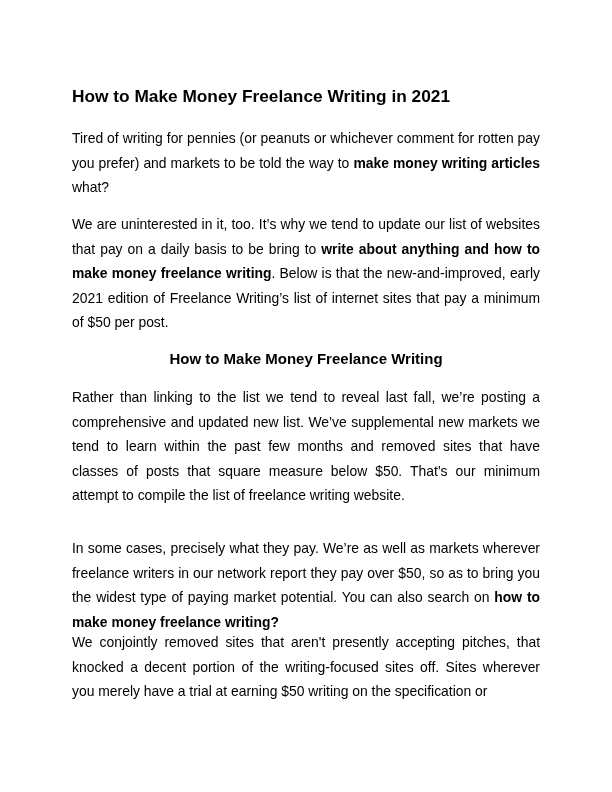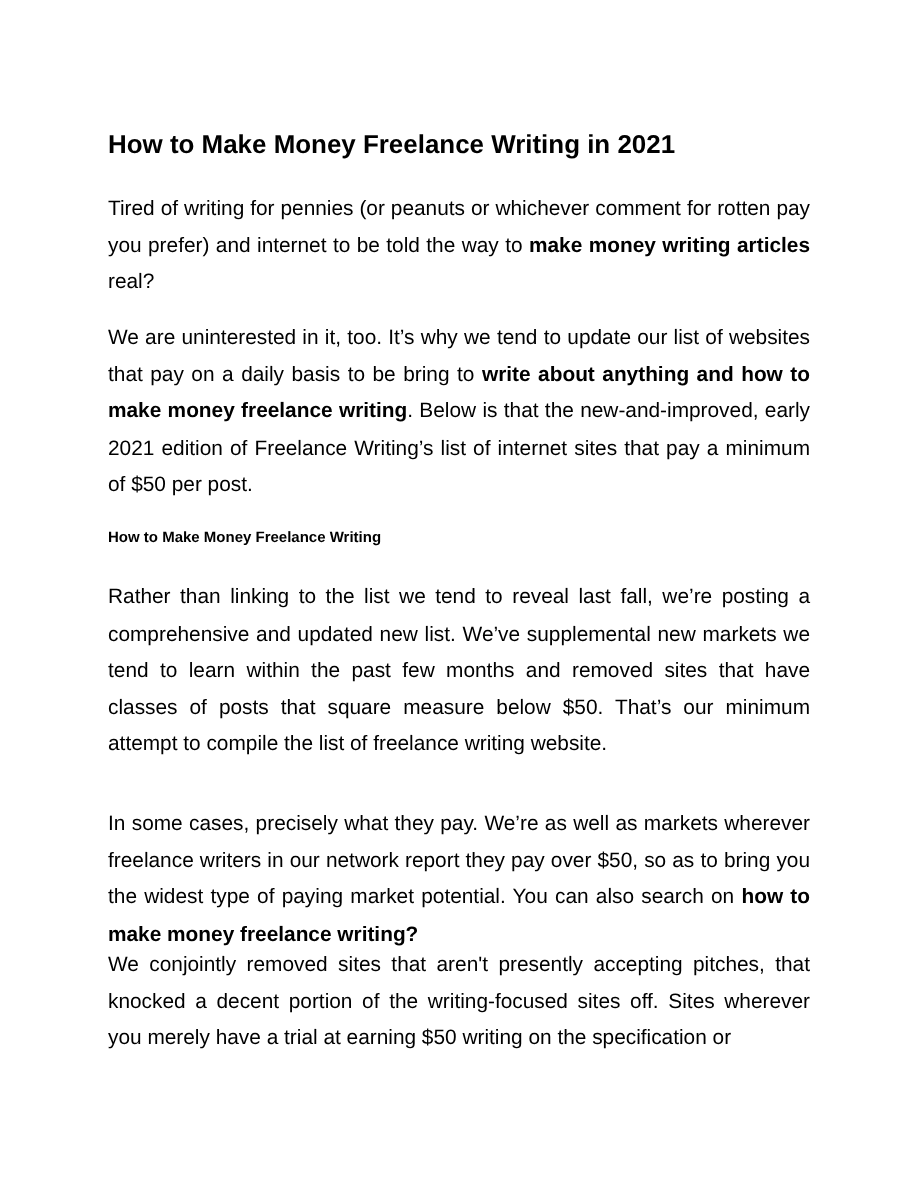--- a/index.html
+++ b/index.html
@@ -11,31 +11,31 @@
     .title {
       position: absolute; left: 0; top: 86px; width: 468px;
       font-weight: bold; font-size: 17.3px; margin: 0;
     }
     .para {
       position: absolute; left: 0; width: 468px; margin: 0;
       font-size: 13.9px; line-height: 24.6px; text-align: justify;
     }
     .subhead {
       position: absolute; left: 0; width: 468px; margin: 0;
-      font-size: 10px; font-weight: bold; line-height: 24.6px;
+      font-size: 15px; font-weight: bold; line-height: 24.6px; text-align: center;
     }
     b { font-weight: bold; }
   </style>
 </head>
 <body>
 
 <div class="page">
   <h1 class="title">How to Make Money Freelance Writing in 2021</h1>
 
-  <p class="para" style="top:126px;"><span>Tired of writing for pennies (or peanuts or whichever comment for rotten pay you prefer) and internet to be told the way to </span><b>make money writing articles</b><span> real?</span></p>
+  <p class="para" style="top:126px;"><span>Tired of writing for pennies (or peanuts or whichever comment for rotten pay you prefer) and markets to be told the way to </span><b>make money writing articles</b><span> what?</span></p>
 
   <p class="para" style="top:212px;"><span>We are uninterested in it, too. It’s why we tend to update our list of websites that pay on a daily basis to be bring to </span><b>write about anything and how to make money freelance writing</b><span>. Below is that the new-and-improved, early 2021 edition of Freelance Writing’s list of internet sites that pay a minimum of $50 per post.</span></p>
 
   <h2 class="subhead" style="top:347px;">How to Make Money Freelance Writing</h2>
 
   <p class="para" style="top:385px;"><span>Rather than linking to the list we tend to reveal last fall, we’re posting a comprehensive and updated new list. We’ve supplemental new markets we tend to learn within the past few months and removed sites that have classes of posts that square measure below $50. That’s our minimum attempt to compile the list of freelance writing website.</span></p>
 
   <p class="para" style="top:536px;"><span>In some cases, precisely what they pay. We’re as well as markets wherever freelance writers in our network report they pay over $50, so as to bring you the widest type of paying market potential. You can also search on </span><b>how to make money freelance writing?</b></p>
 
   <p class="para" style="top:630px;"><span>We conjointly removed sites that aren't presently accepting pitches, that knocked a decent portion of the writing-focused sites off. Sites wherever you merely have a trial at earning $50 writing on the specification or</span></p>

